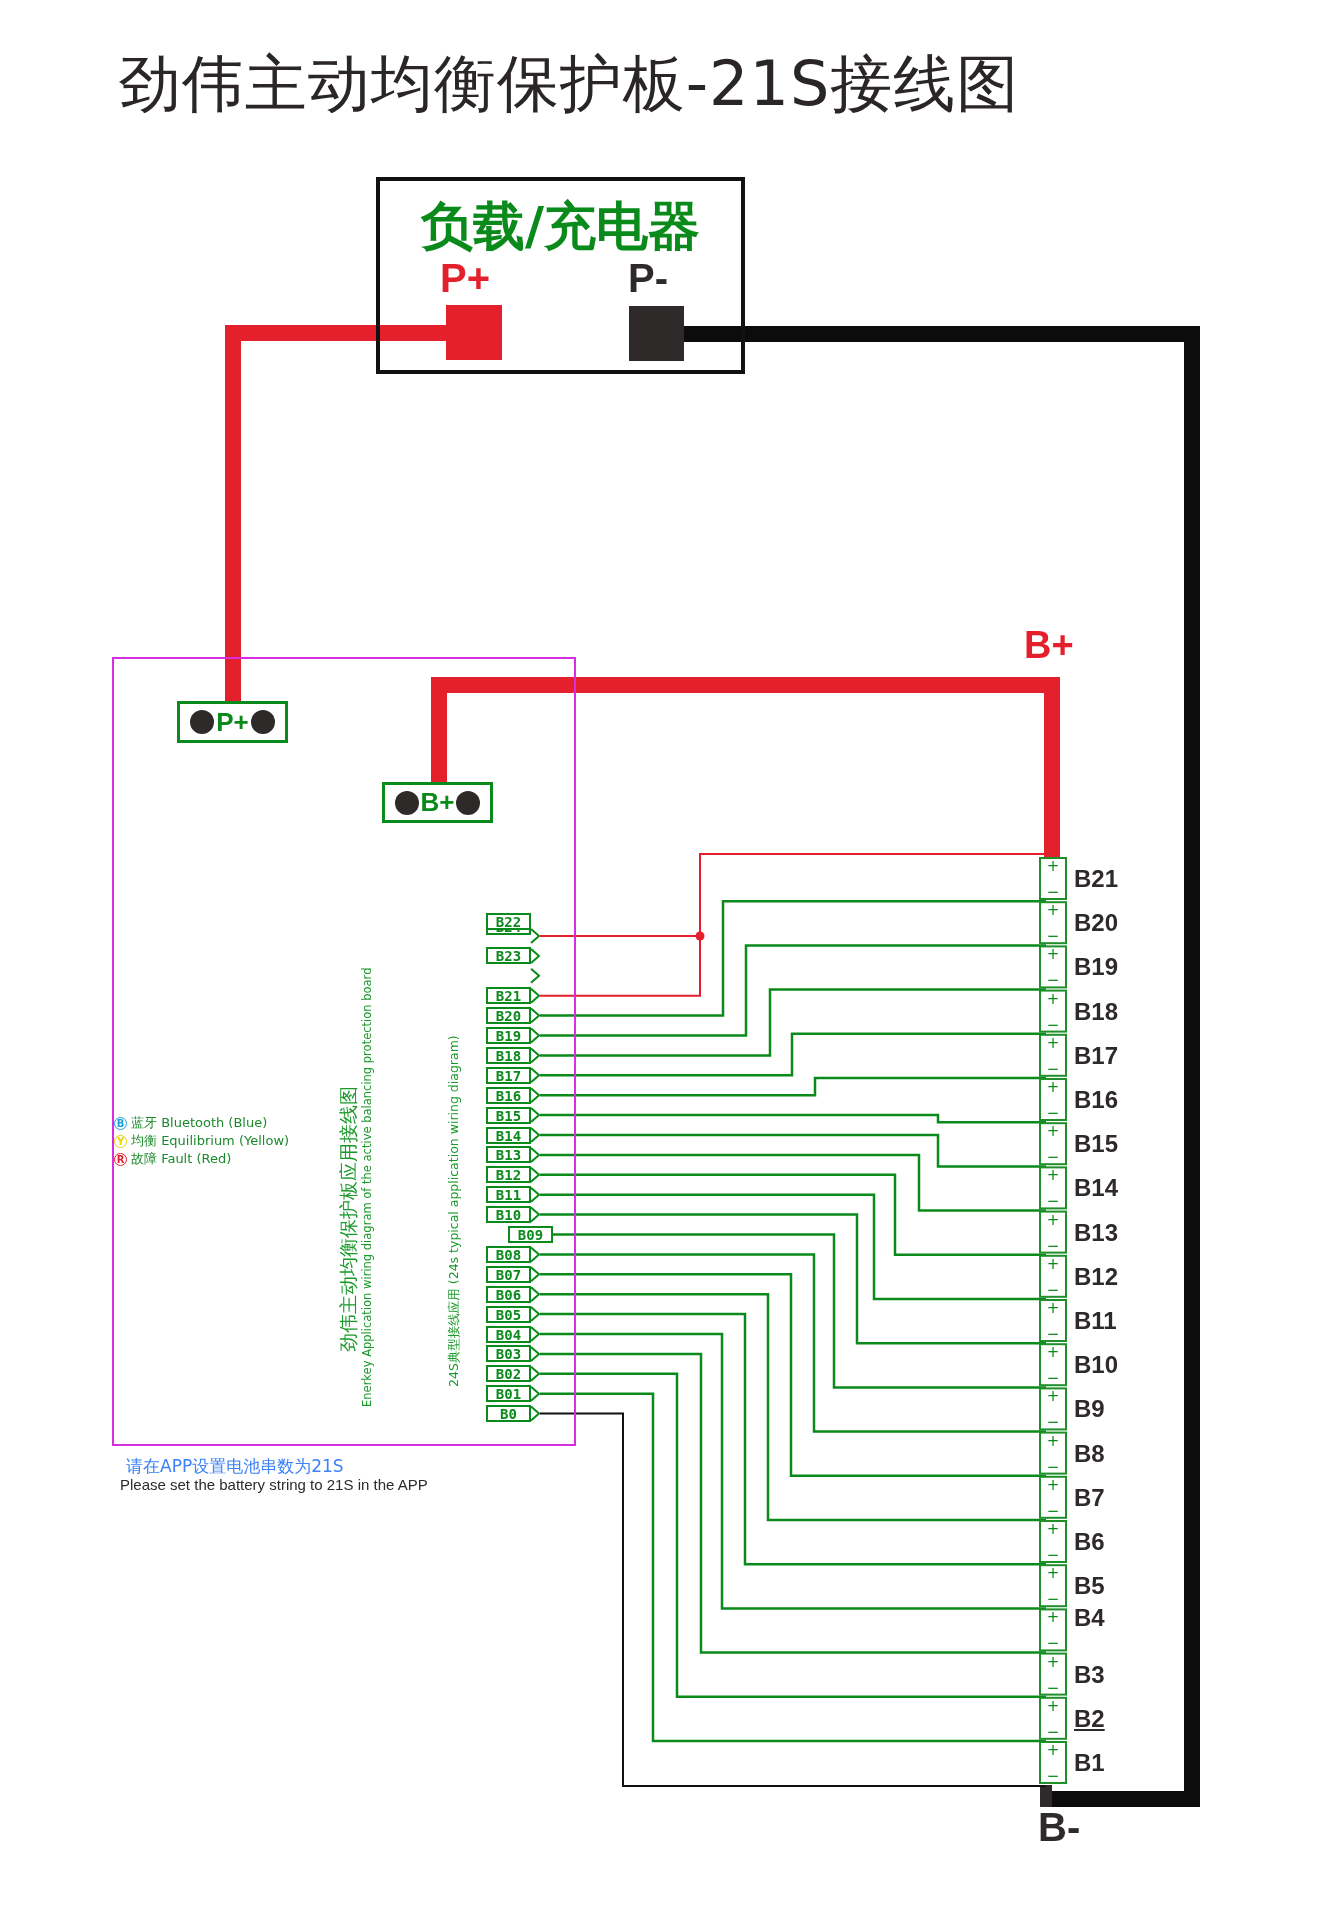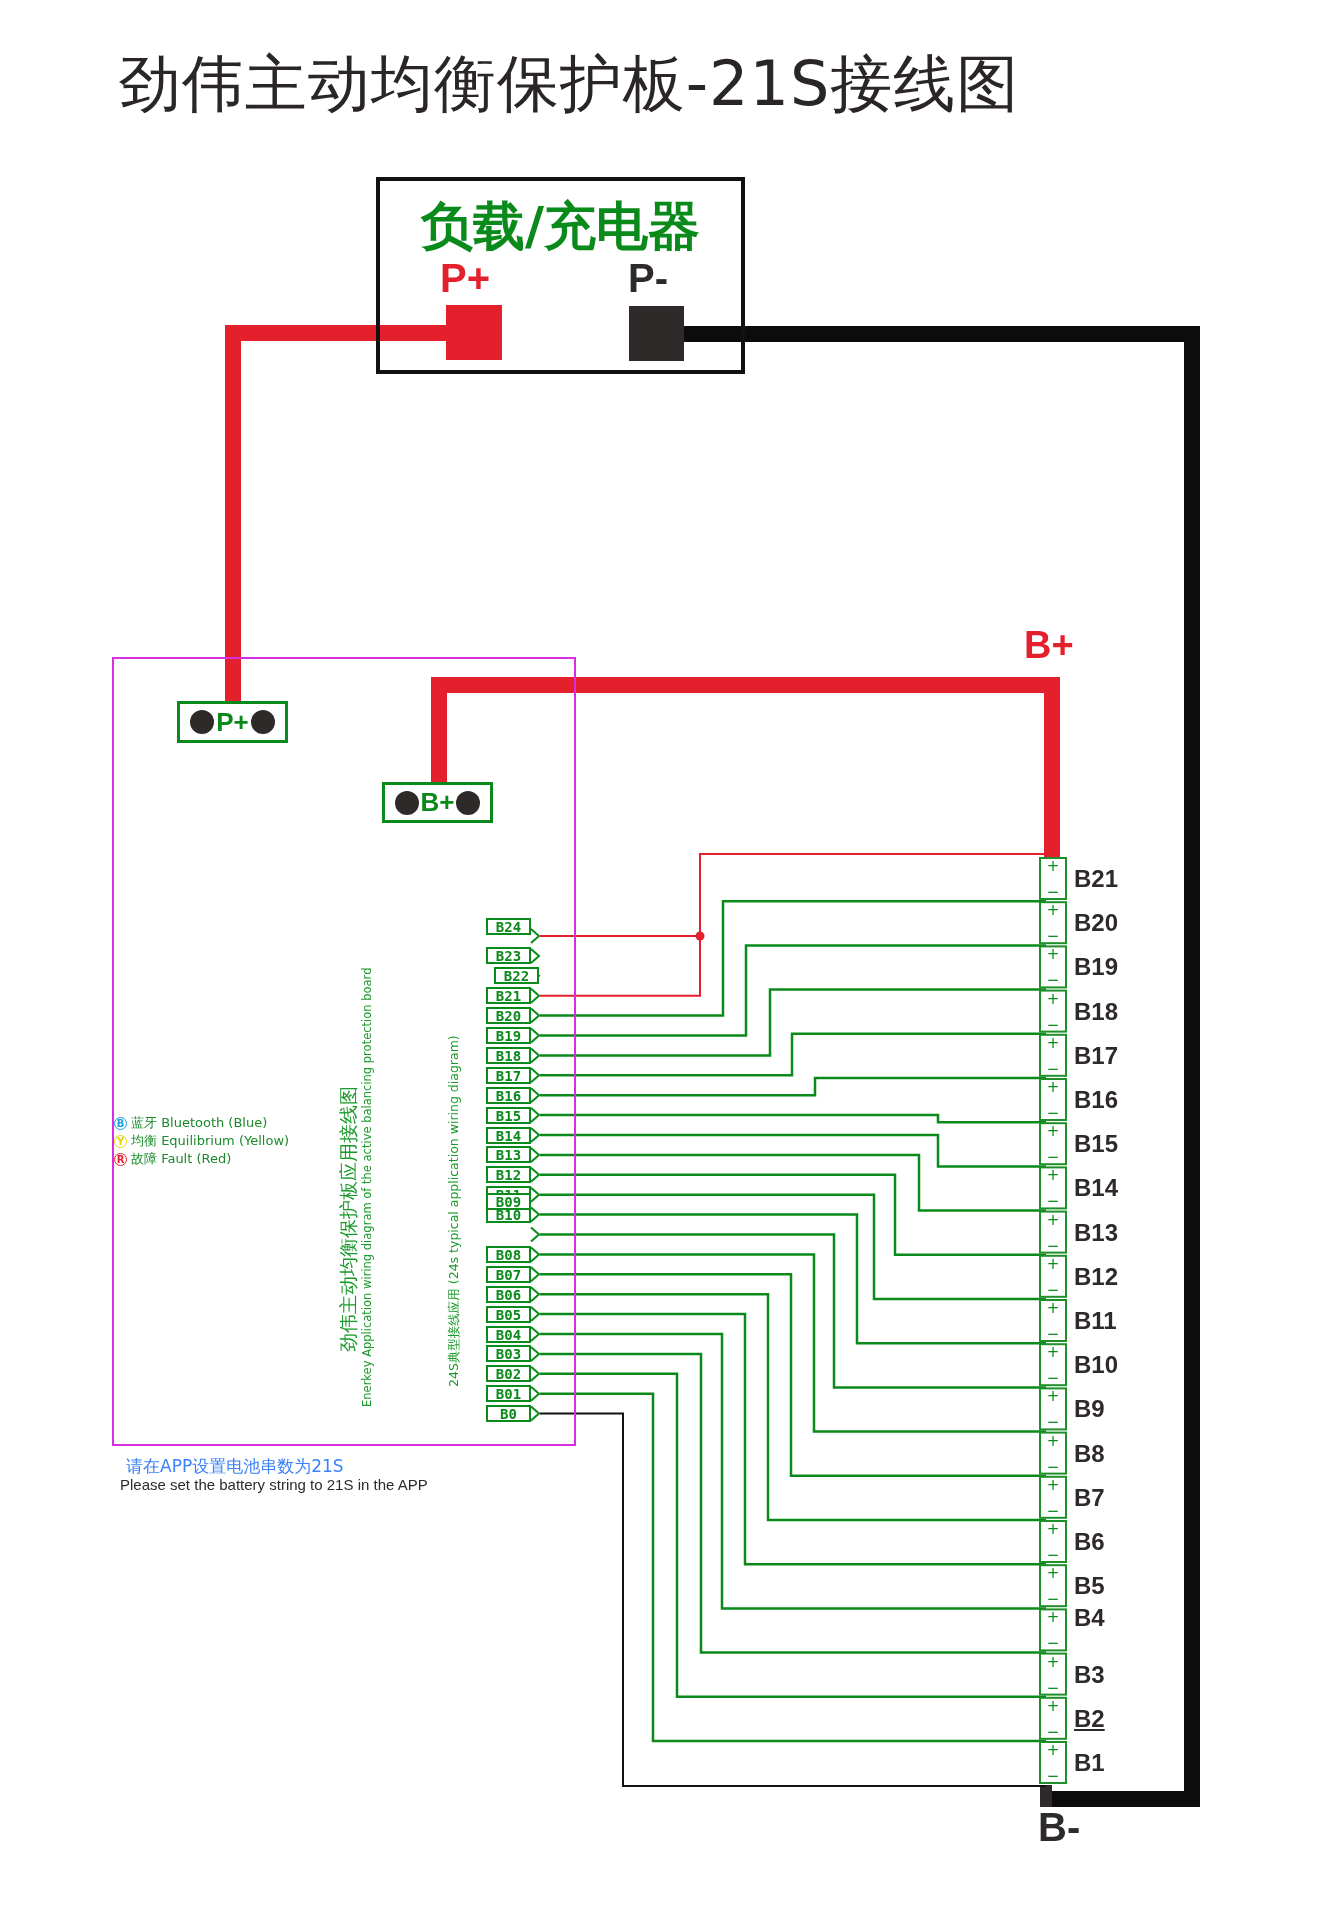--- a/index.html
+++ b/index.html
@@ -213,34 +213,34 @@
 </div>
 <div class="abs pad" style="left:382px; top:782px; width:111px; height:41px;">
   <span class="dot"></span>
   <span class="lbl">B+</span>
   <span class="dot"></span>
 </div>
 
 <div id="connectors">
     <div class="conn" style="top: 918px;">B24</div>
     <div class="conn" style="top: 947.4px;">B23</div>
-    <div class="conn" style="top: 967px; margin-left: 8px;">B22</div>
+    <div class="conn" style="top: 913px;">B22</div>
     <div class="conn" style="top: 987.2px;">B21</div>
     <div class="conn" style="top: 1007.1px;">B20</div>
     <div class="conn" style="top: 1027px;">B19</div>
     <div class="conn" style="top: 1046.9px;">B18</div>
     <div class="conn" style="top: 1066.8px;">B17</div>
     <div class="conn" style="top: 1086.7px;">B16</div>
     <div class="conn" style="top: 1106.6px;">B15</div>
     <div class="conn" style="top: 1126.5px;">B14</div>
     <div class="conn" style="top: 1146.4px;">B13</div>
     <div class="conn" style="top: 1166.3px;">B12</div>
     <div class="conn" style="top: 1186.2px;">B11</div>
     <div class="conn" style="top: 1206.1px;">B10</div>
-    <div class="conn" style="top: 1193px;">B09</div>
+    <div class="conn" style="top: 1226px; margin-left: 22px;">B09</div>
     <div class="conn" style="top: 1245.9px;">B08</div>
     <div class="conn" style="top: 1265.8px;">B07</div>
     <div class="conn" style="top: 1285.7px;">B06</div>
     <div class="conn" style="top: 1305.6px;">B05</div>
     <div class="conn" style="top: 1325.5px;">B04</div>
     <div class="conn" style="top: 1345.4px;">B03</div>
     <div class="conn" style="top: 1365.3px;">B02</div>
     <div class="conn" style="top: 1385.2px;">B01</div>
     <div class="conn" style="top: 1405.1px;">B0</div>
   </div>

